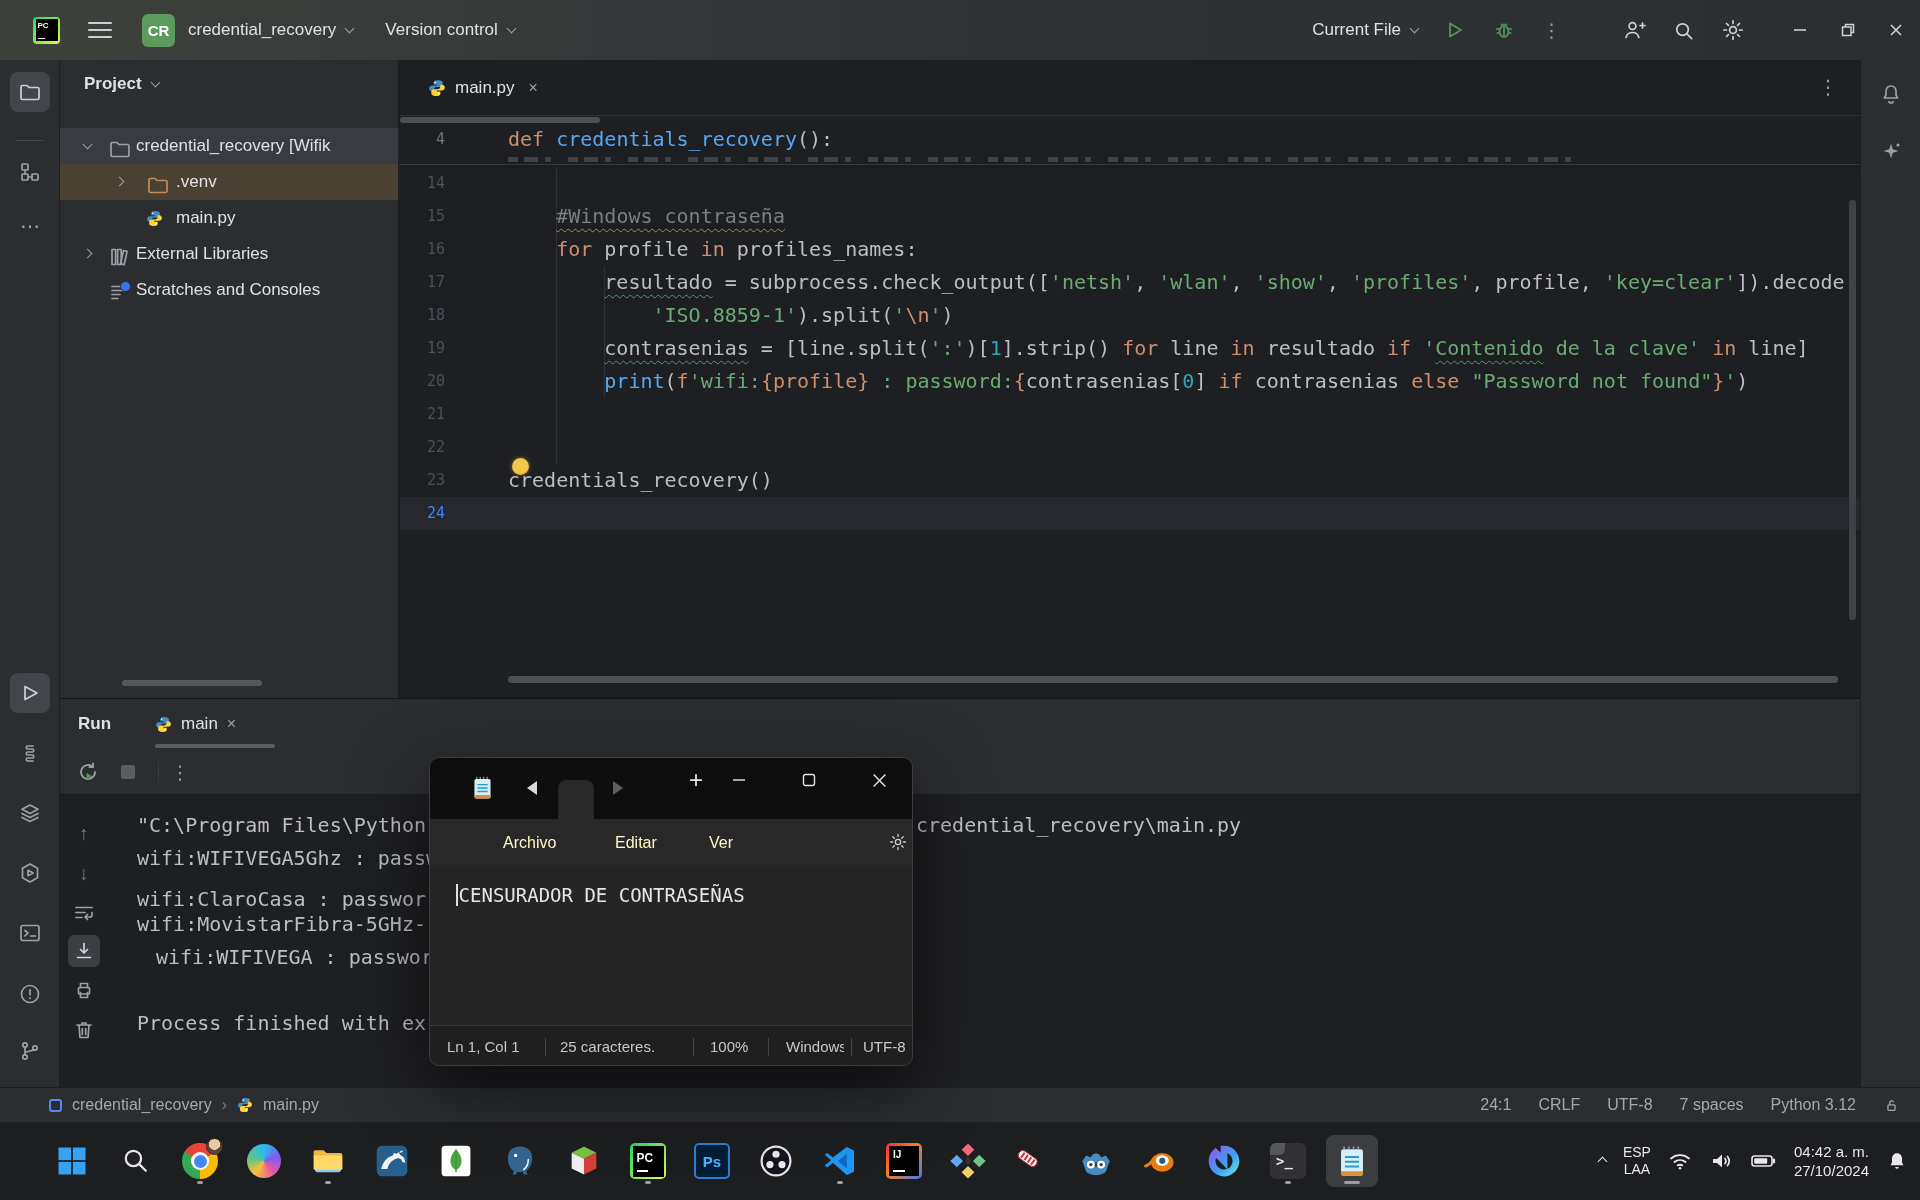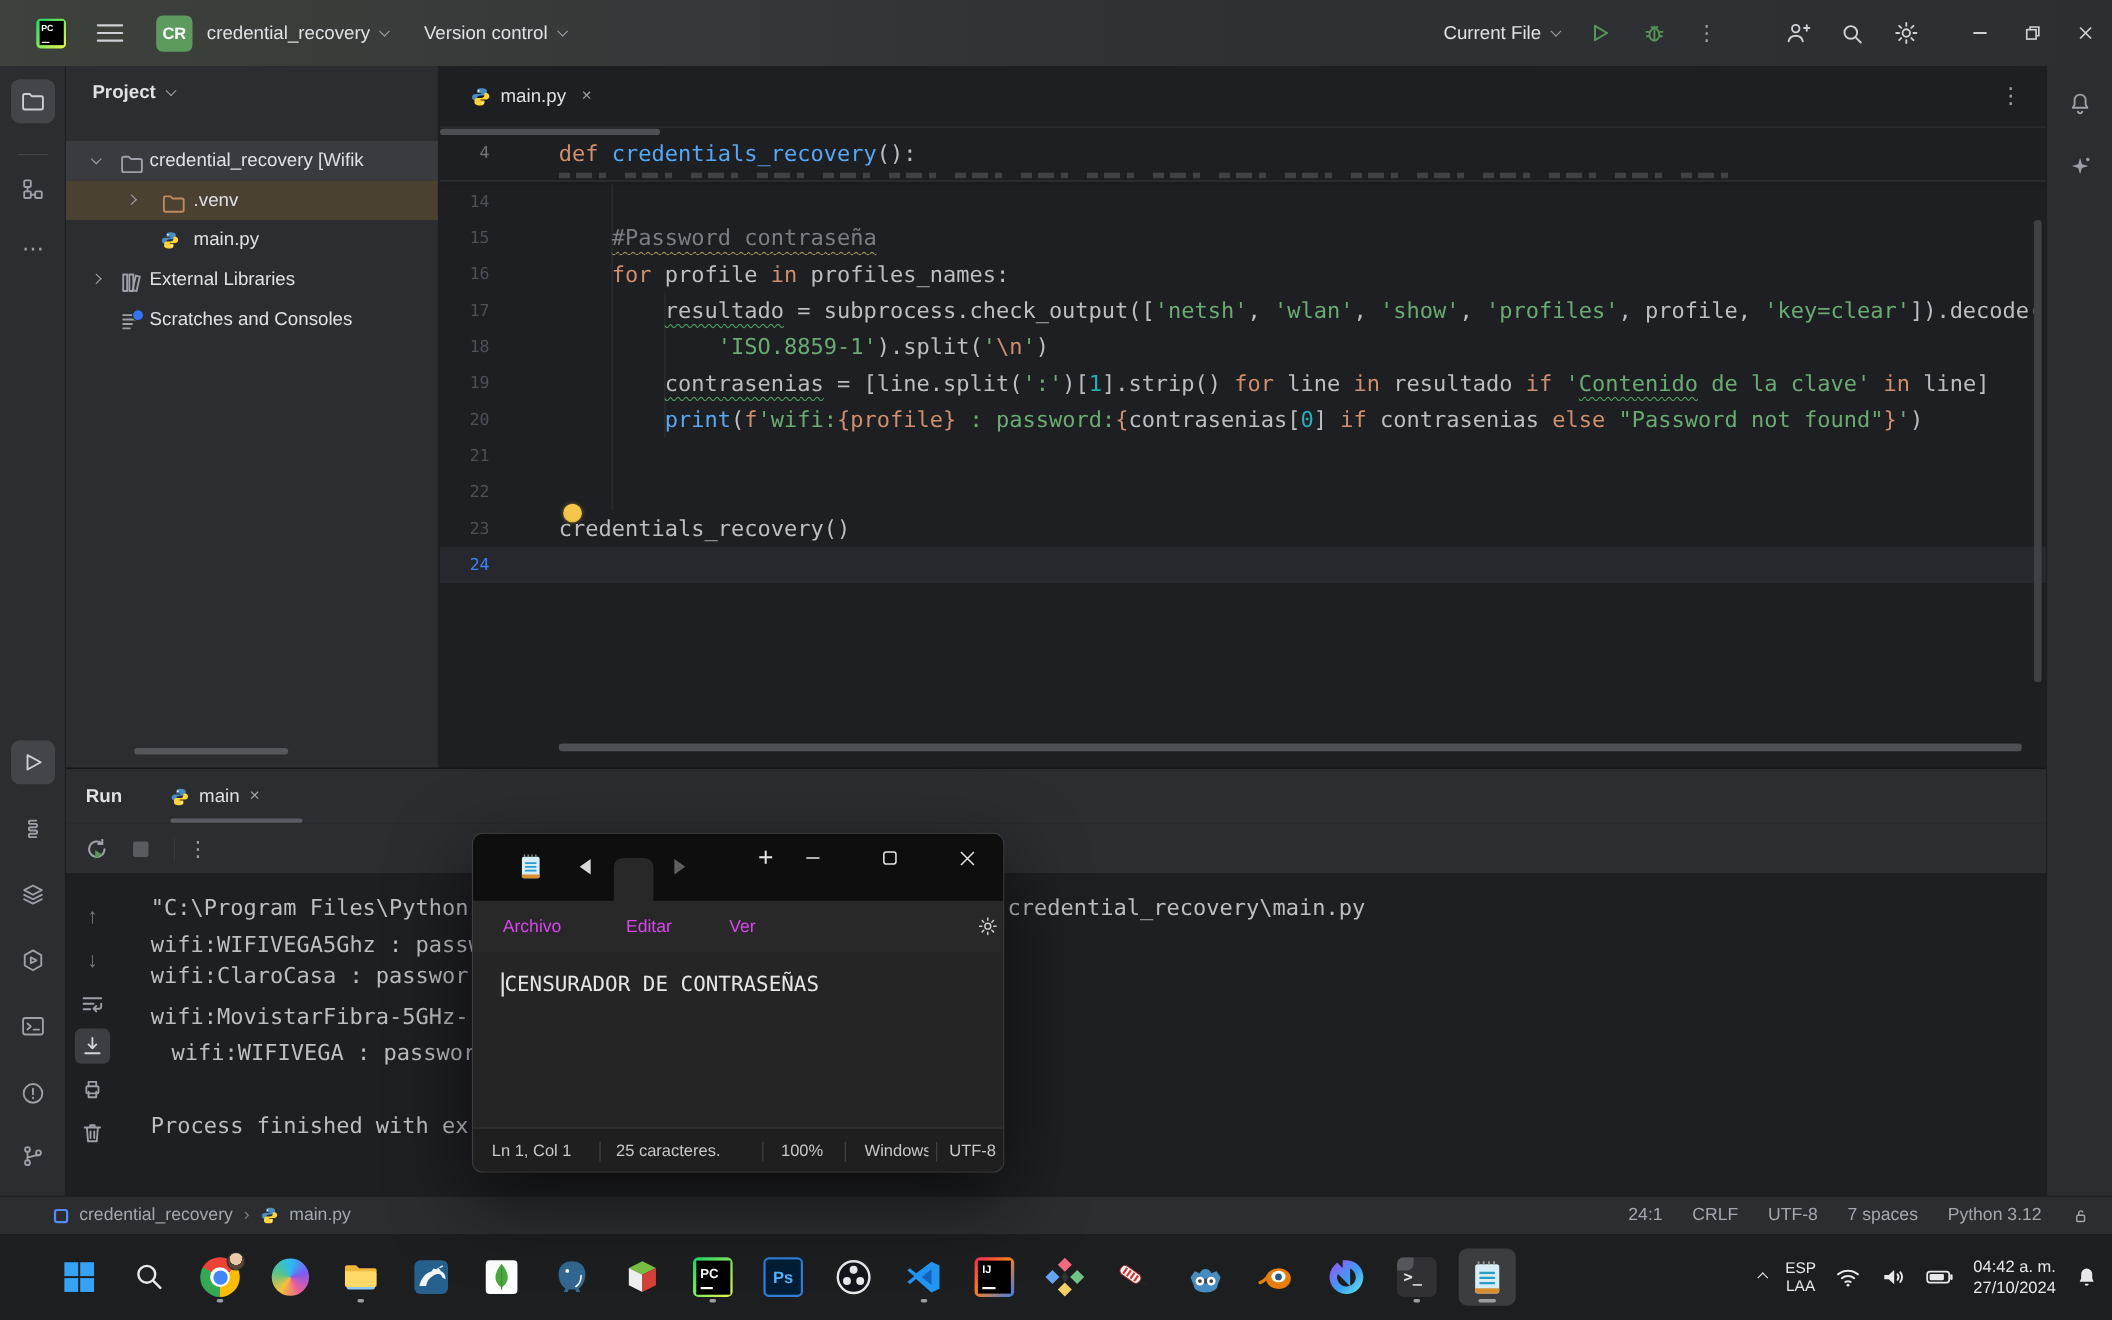--- a/index.html
+++ b/index.html
@@ -118,21 +118,21 @@
   .tray-lang { font-size:14px; line-height:1.25; text-align:center; cursor:pointer; }
   .tray-clock { font-size:15px; line-height:1.3; text-align:right; cursor:pointer; }
 
   
   #notepad { left:429px; top:757px; width:484px; height:309px; border-radius:10px; overflow:hidden;
     border:1px solid #3e3e3e; box-shadow:0 24px 70px rgba(0,0,0,.6); z-index:40; background:#252525; }
   #np-title { position:absolute; left:0; top:0; width:484px; height:61px; background:#0e0e0e; }
   #np-tab { position:absolute; left:128px; top:22px; width:36px; height:39px; background:#282828; border-radius:8px 8px 0 0; }
   .np-arrow { position:absolute; top:23px; width:0; height:0; border-top:7px solid transparent; border-bottom:7px solid transparent; cursor:pointer; }
   #np-menu { position:absolute; left:0; top:61px; width:484px; height:47px; background:#282828; }
-  .np-mitem { position:absolute; top:0; font:16px/47px "Liberation Sans",sans-serif; color:#d946ef; cursor:pointer; }
+  .np-mitem { position:absolute; top:0; font:16px/47px "Liberation Sans",sans-serif; color:#fef9c3; cursor:pointer;margin-left:46px; }
   #np-body { position:absolute; left:0; top:108px; width:484px; height:159px; background:#252525; }
   #np-text { position:absolute; left:26px; top:17px; display:flex; align-items:center;
     font:19px/24px "DejaVu Sans Mono","Liberation Mono",monospace; color:#e6e6e6; }
   #np-caret { width:1.6px; height:22px; background:#e0e0e0; margin-right:1px; }
   #np-status { position:absolute; left:0; top:267px; width:484px; height:42px; background:#1f1f1f; border-top:1px solid #383838; }
   .np-st { position:absolute; top:0; font:15px/41px "Liberation Sans",sans-serif; color:#c8c8c8; white-space:nowrap; }
   .np-sep { position:absolute; top:12px; width:1px; height:18px; background:#454545; }
   .npwinbtn { position:absolute; top:0; width:44px; height:44px; display:flex; align-items:center; justify-content:center; cursor:pointer; }
 </style>
 </head>
@@ -392,21 +392,21 @@
     <div class="iguide" style="left:156px;top:107px;height:297px"></div>
     <div class="iguide" style="left:204px;top:206px;height:132px"></div>
 
     <div id="code-lines">
         <div class="crow">
           <span class="gut">14</span>
           <span class="body"></span>
         </div>
         <div class="crow">
           <span class="gut">15</span>
-          <span class="body"><span class="s-df">    </span><span class="s-com s-wy">#Password contraseña</span></span>
+          <span class="body"><span class="s-df">    </span><span class="s-com s-wy">#Windows contraseña</span></span>
         </div>
         <div class="crow">
           <span class="gut">16</span>
           <span class="body"><span class="s-df">    </span><span class="s-kw">for</span><span class="s-df"> profile </span><span class="s-kw">in</span><span class="s-df"> profiles_names:</span></span>
         </div>
         <div class="crow">
           <span class="gut">17</span>
           <span class="body"><span class="s-df">        </span><span class="s-df s-wg">resultado</span><span class="s-df"> = subprocess.check_output([</span><span class="s-str">'netsh'</span><span class="s-df">, </span><span class="s-str">'wlan'</span><span class="s-df">, </span><span class="s-str">'show'</span><span class="s-df">, </span><span class="s-str">'profiles'</span><span class="s-df">, profile, </span><span class="s-str">'key=clear'</span><span class="s-df">]).decode(</span></span>
         </div>
         <div class="crow">
@@ -501,21 +501,21 @@
           </div>
           <div class="cg-btn" style="top: 219px;">
             <svg width="24" height="24" viewBox="0 0 24 24" fill="none" stroke="#9da0a8" stroke-width="1.7" stroke-linecap="round" stroke-linejoin="round">
               <path d="M5 7h14M10 7V5h4v2M7 7l1 12.5h8L17 7M10.3 10.5v6M13.7 10.5v6"></path>
             </svg>
           </div>
         </div>
       <div id="console-lines">
           <span class="conrow" style="top: 14px;">"C:\Program Files\Python</span>
           <span class="conrow" style="top: 47px;">wifi:WIFIVEGA5Ghz : passw</span>
-          <span class="conrow" style="top: 76px;">wifi:ClaroCasa : passwor</span>
+          <span class="conrow" style="top: 88px;">wifi:ClaroCasa : passwor</span>
           <span class="conrow" style="top: 113px;">wifi:MovistarFibra-5GHz-</span>
           <span class="conrow" style="top: 146px; margin-left: 19px;">wifi:WIFIVEGA : password</span>
           <span class="conrow" style="top: 179px;"></span>
           <span class="conrow" style="top: 212px;">Process finished with ex</span>
         </div>
       <span class="conrow" style="left:856px;top:14px">credential_recovery\main.py</span>
     </div>
   </div>
 
   <div id="statusbar" class="abs">

